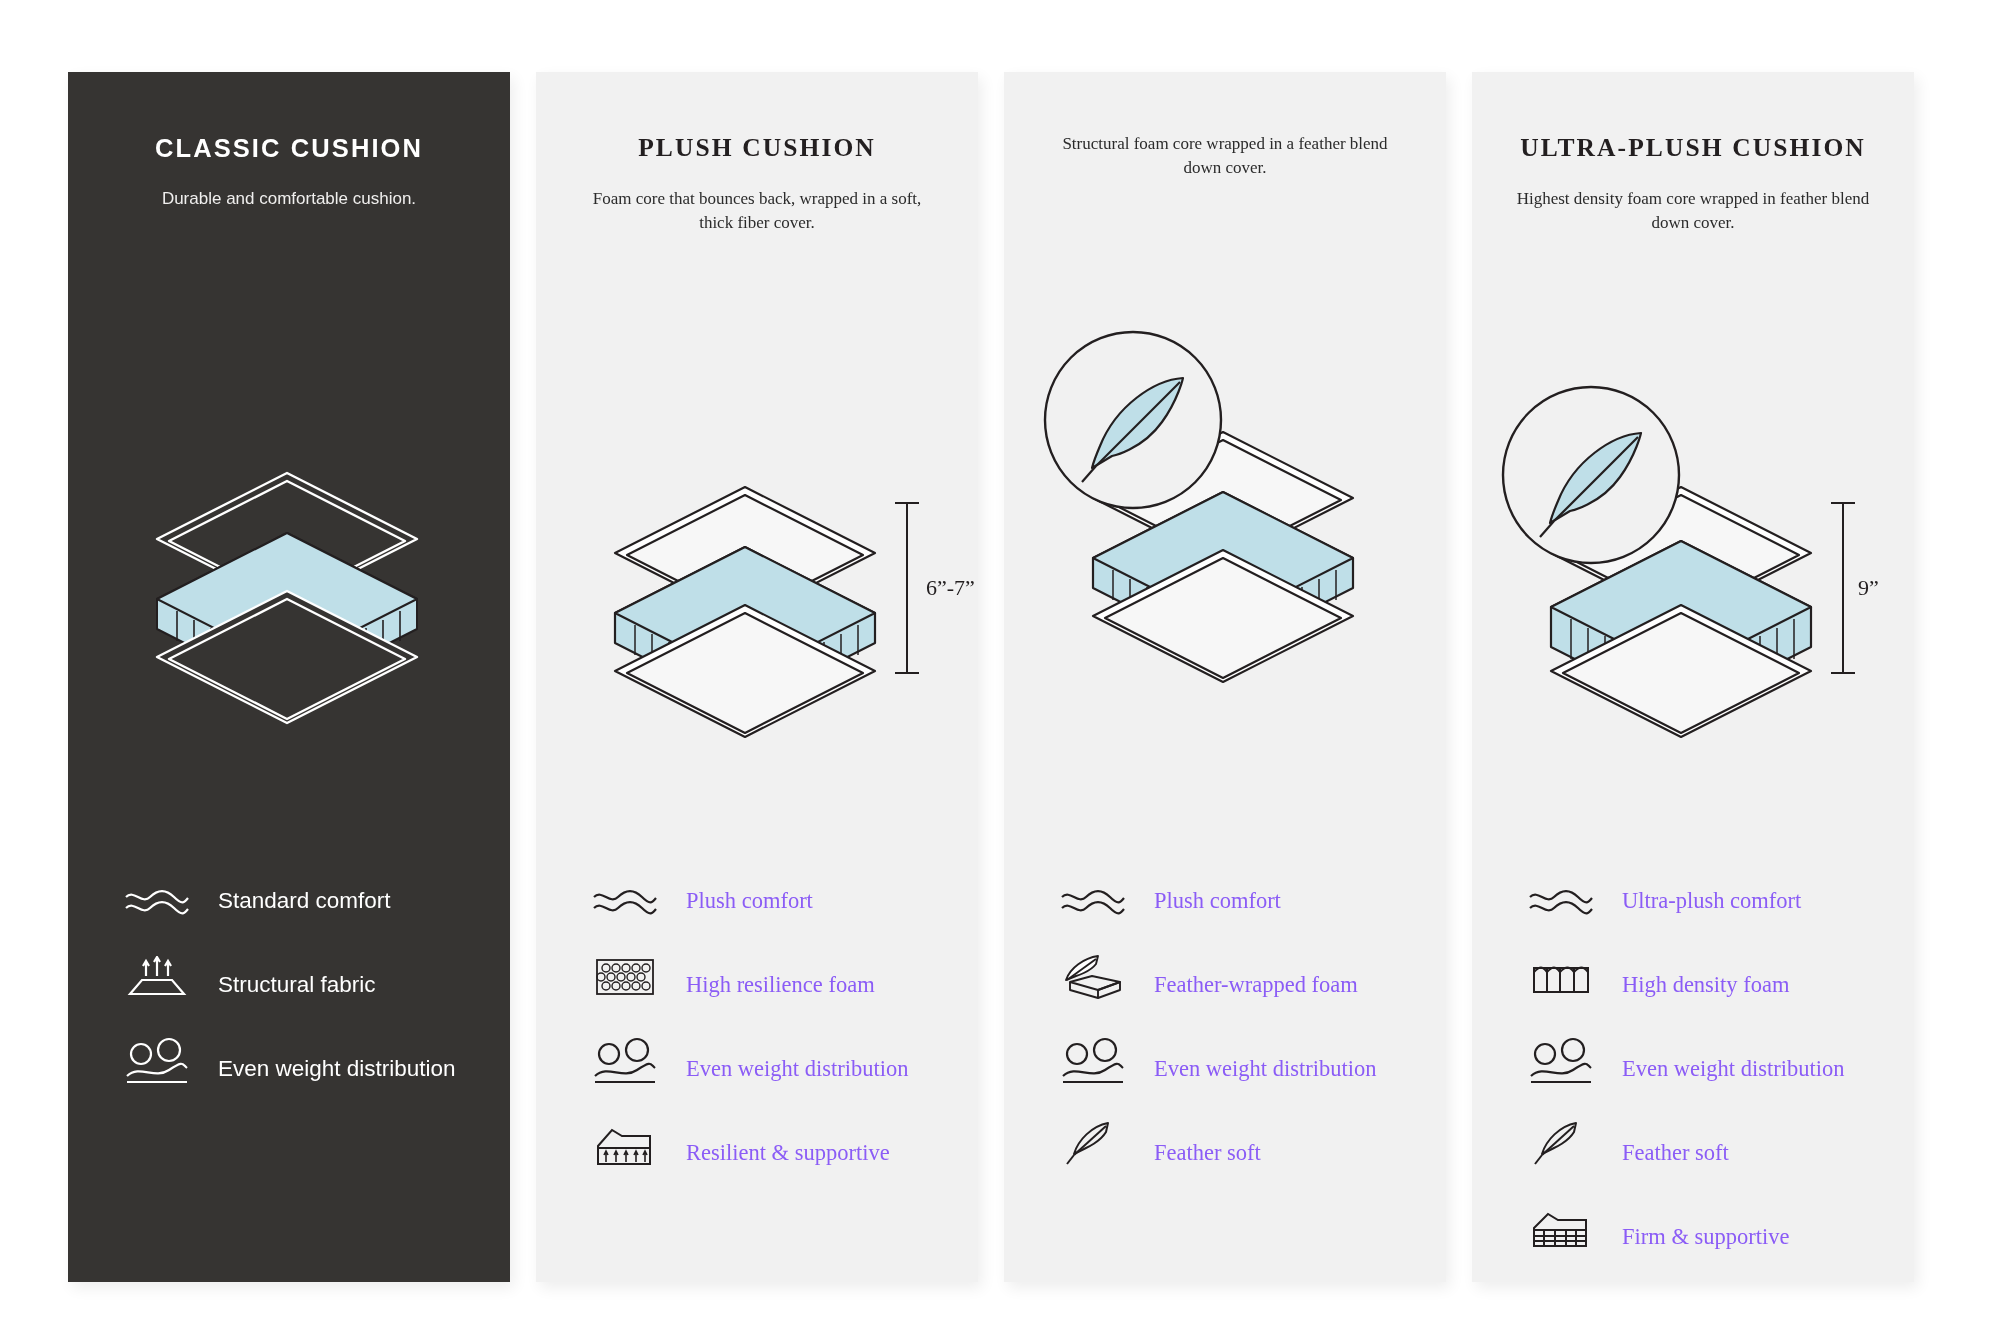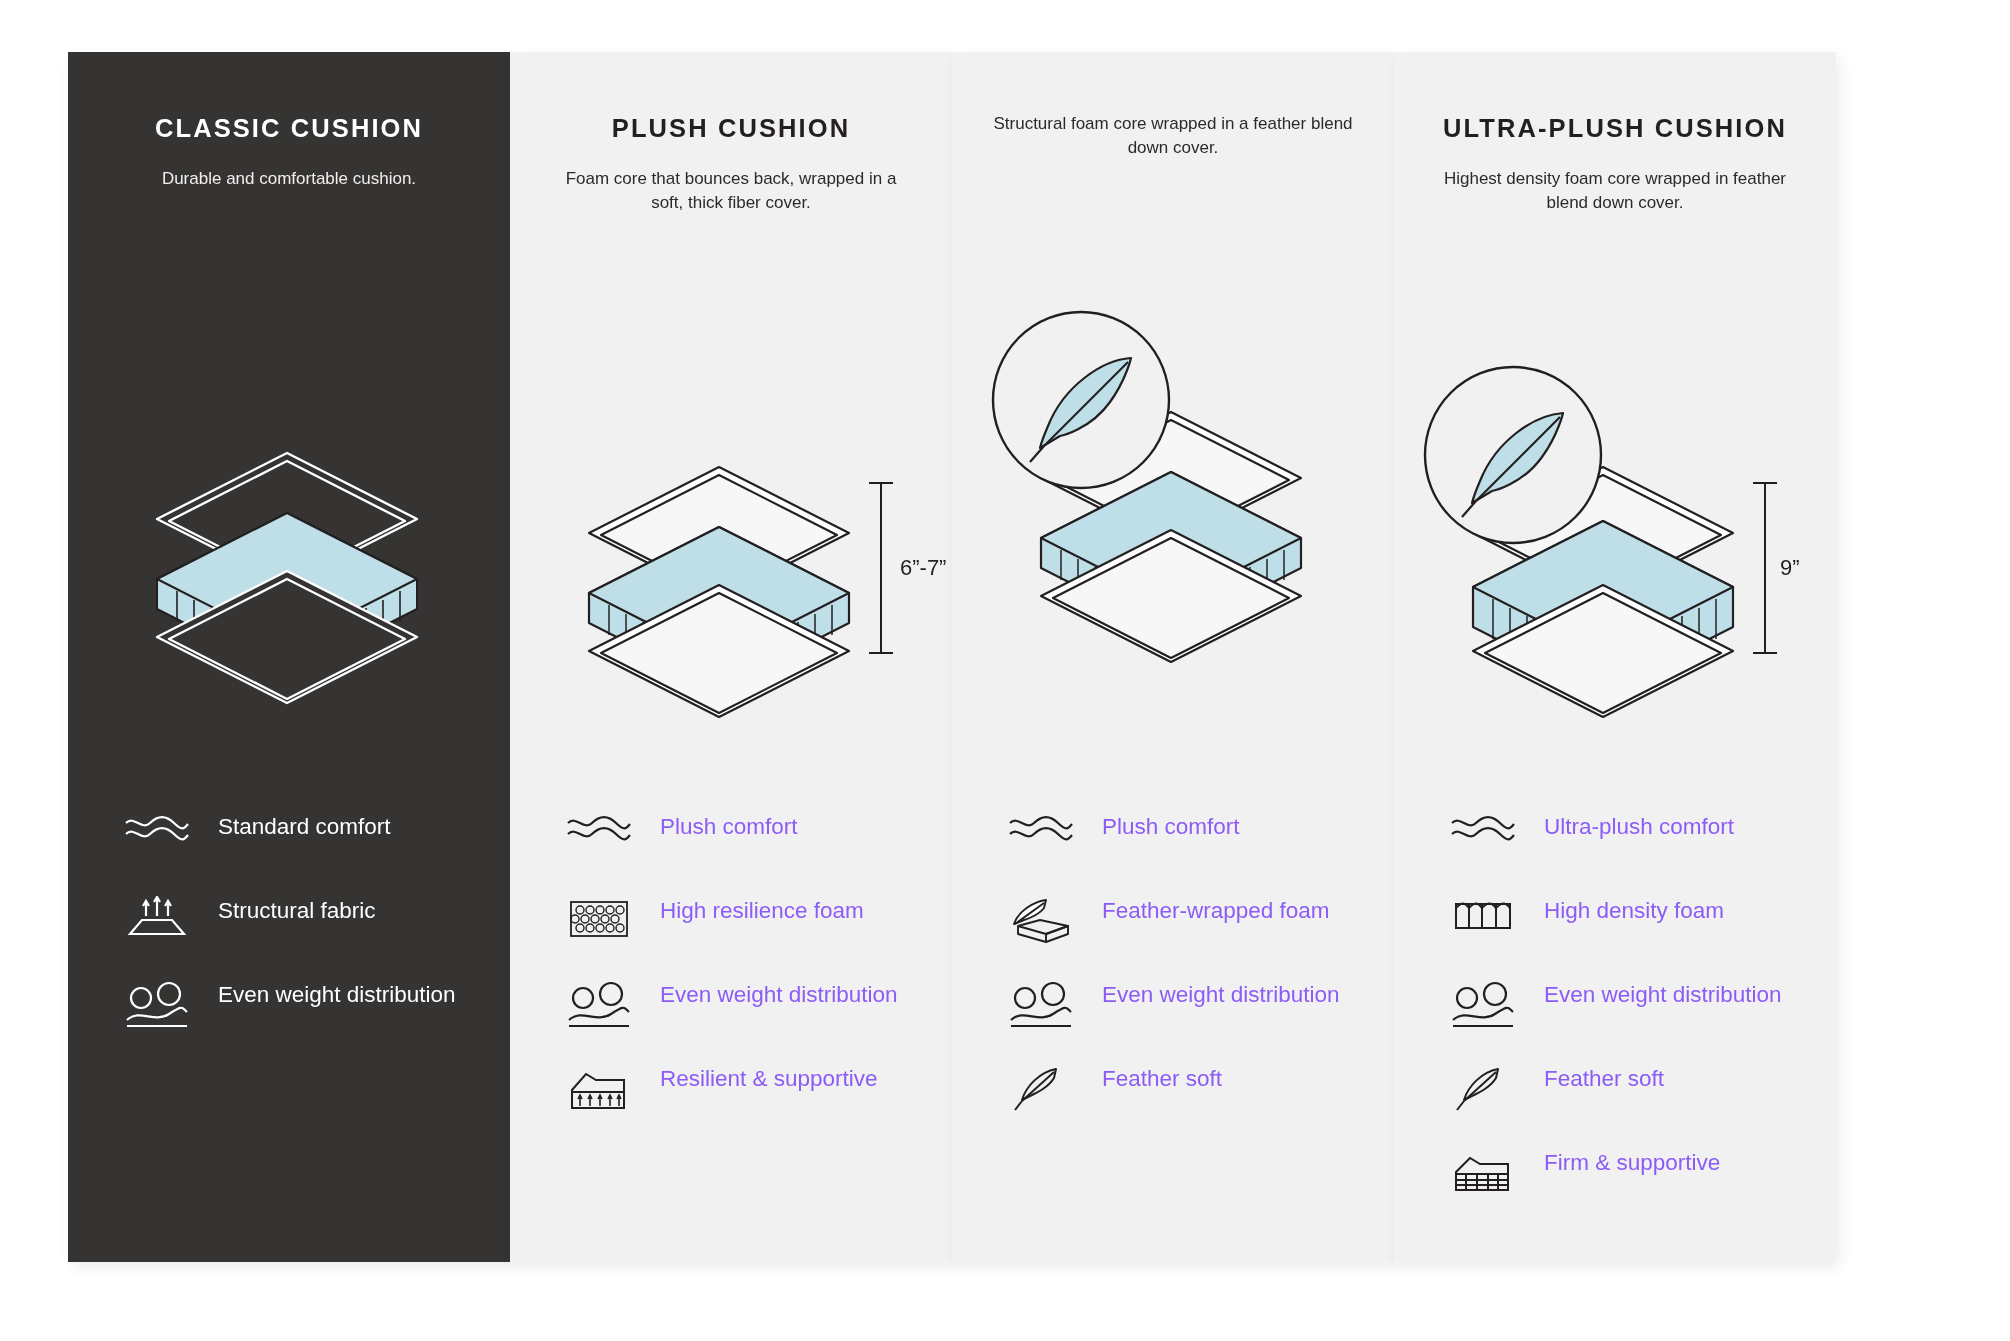--- a/index.html
+++ b/index.html
@@ -9,32 +9,33 @@
     font-family: "Liberation Sans", sans-serif;
   }
   #stage {
     width: 2010px; height: 1341px;
     position: relative;
     background: #ffffff;
     overflow: hidden;
   }
   .cards {
     position: absolute;
-    left: 68px; top: 52px;
+    left: 68px; top: 72px;
     display: flex;
+    gap: 26px;
   }
   .card {
     width: 442px;
     height: 1210px;
     position: relative;
     padding: 60px 34px 0 34px;
     box-shadow: 4px 6px 14px rgba(0,0,0,0.07);
   }
   .card.dark { background: #363432; }
-  .card.light { background: #f1f1f1; }
+  .card.light { background: #f1f1f1; font-family: Liberation Serif, serif; }
 
   .card-title {
     text-align: center;
     font-weight: bold;
     font-size: 25.5px;
     letter-spacing: 2.1px;
     line-height: 1.28;
     margin: 0 0 22px 0;
   }
   .dark .card-title { color: #ffffff; }
@@ -60,21 +61,21 @@
 
   
   .features {
     position: absolute;
     left: 52px;
     right: 34px;
     top: 760px;
   }
   .feature {
     display: flex;
-    align-items: flex-start;
+    align-items: flex-end;
     min-height: 84px;
     gap: 24px;
   }
   .feat-icon {
     width: 74px;
     flex: 0 0 74px;
     display: flex;
     align-items: center;
     justify-content: center;
   }

